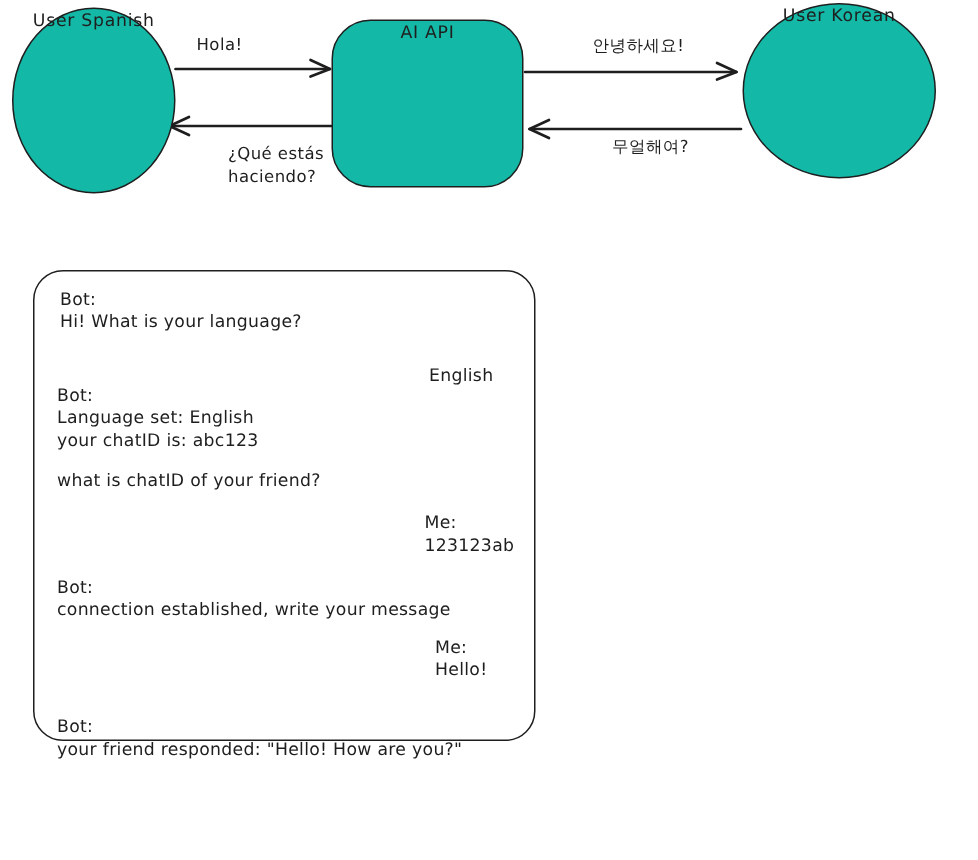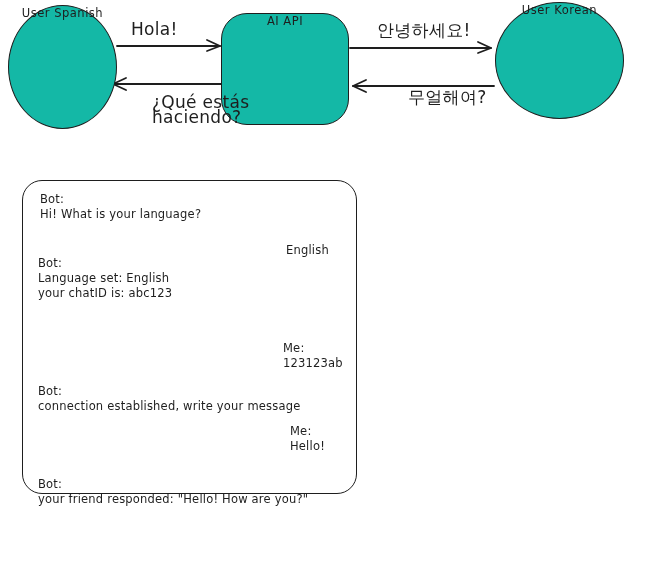--- a/index.html
+++ b/index.html
@@ -32,28 +32,28 @@
     white-space: nowrap;
   }
   .node-circle { border-radius: 50%; }
   .node-rect { border-radius: 26px; }
   #node-user-spanish { left: 8px;   top: 5px;  width: 109px; height: 124px; }
   #node-ai-api       { left: 221px; top: 13px; width: 128px; height: 112px; }
   #node-user-korean  { left: 495px; top: 2px;  width: 129px; height: 117px; }
 
   .edge-label {
     position: absolute;
-    font-size: 17px;
+    font-size: 11px;
     line-height: 15px;
     white-space: pre-line;
     letter-spacing: 0.3px;
   }
   #label-hola      { left: 131px; top: 22px; }
   #label-que-estas { left: 128px; top: 95px; margin-left: 24px; }
-  #label-annyeong  { left: 377px; top: 23px; text-align: center; }
+  #label-annyeong  { left: 395px; top: 23px; text-align: center; }
   #label-mueol     { left: 408px; top: 90px; }
 
   .chat-box {
     position: absolute;
     left: 22px; top: 180px;
     width: 335px; height: 314px;
     border: 1.7px solid #1e1e1e;
     border-radius: 20px;
     background: #ffffff;
   }
@@ -113,20 +113,21 @@
   <div class="edge-label" id="label-annyeong">안녕하세요!</div>
   <div class="edge-label" id="label-mueol">무얼해여?</div>
 
   <div class="chat-box">
     <div class="chat-message" id="msg-0">Bot:
 Hi! What is your language?</div>
     <div class="chat-message" id="msg-1">English</div>
     <div class="chat-message" id="msg-2">Bot:
 Language set: English
 your chatID is: abc123</div>
+    <div class="chat-message" id="msg-3">what is chatID of your friend?</div>
     <div class="chat-message" id="msg-4">Me:
 123123ab</div>
     <div class="chat-message" id="msg-5">Bot:
 connection established, write your message</div>
     <div class="chat-message" id="msg-6">Me:
 Hello!</div>
     <div class="chat-message" id="msg-7">Bot:
 your friend responded: "Hello! How are you?"</div>
   </div>
 

